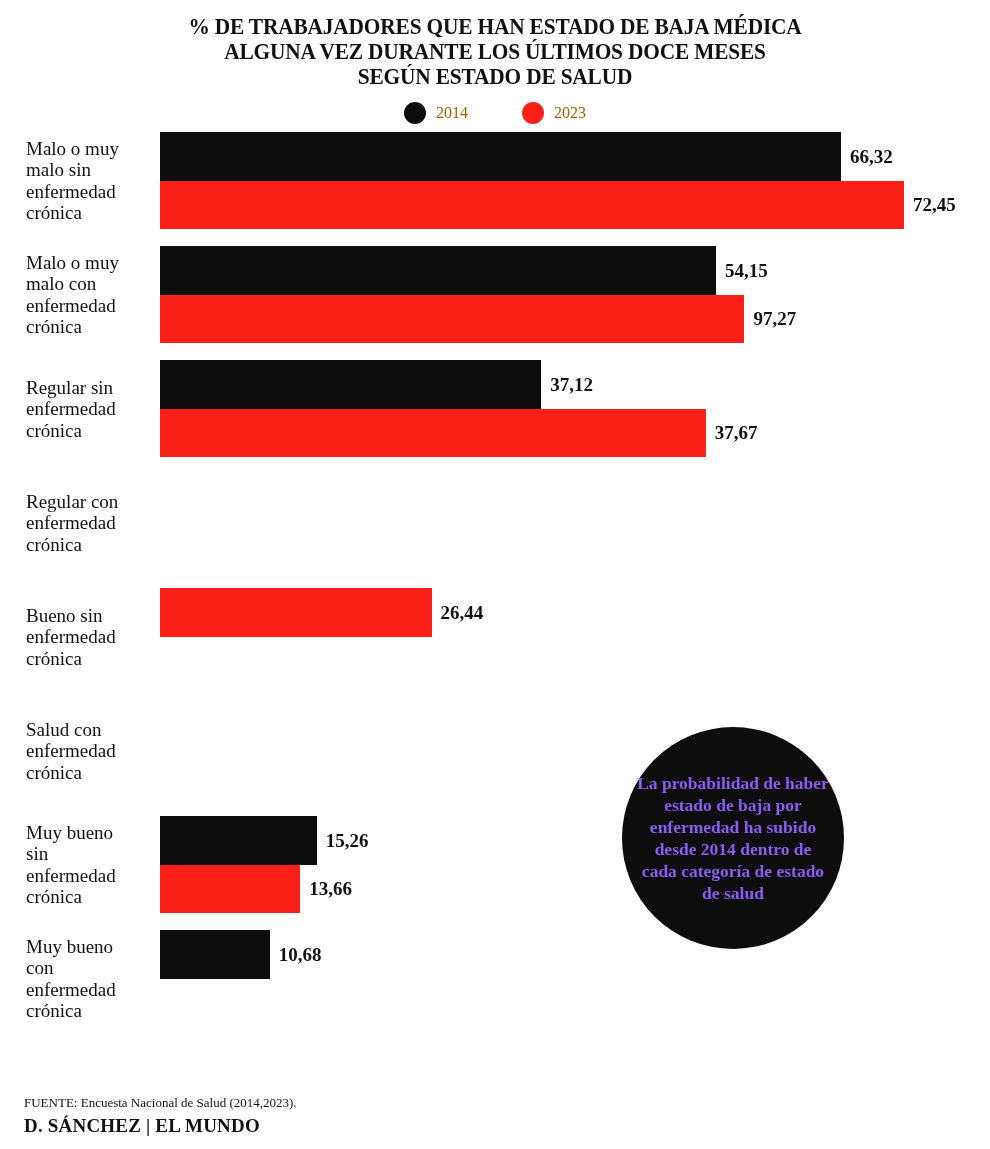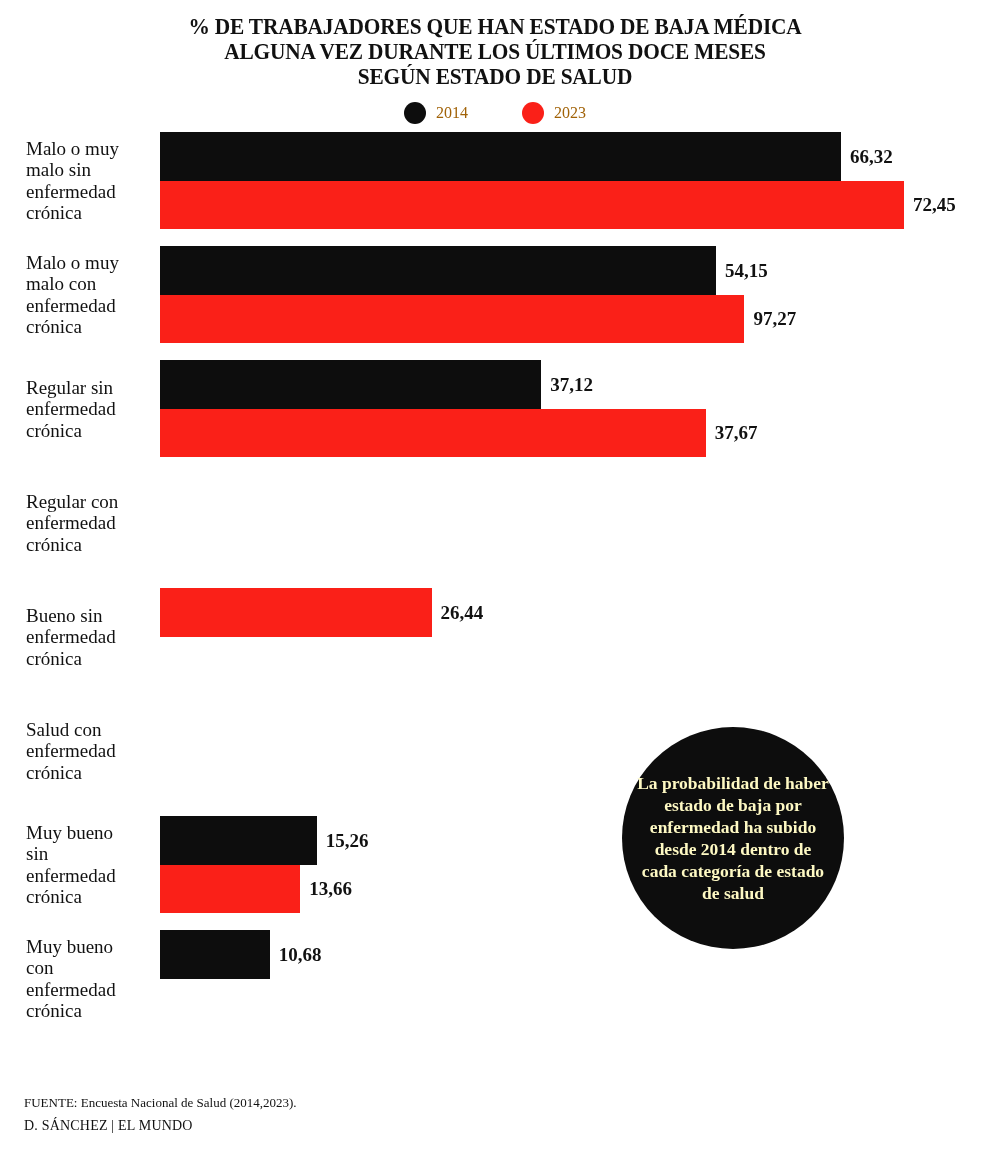--- a/index.html
+++ b/index.html
@@ -117,38 +117,38 @@
     display: flex;
     align-items: center;
     justify-content: center;
     text-align: center;
     padding: 0 14px;
   }
   #annotation-circle .atext {
     font-size: 17.5px;
     font-weight: bold;
     line-height: 22px;
-    color: #fef9c3;
+    color: #8b5cf6;
   }
 
   
   #footer {
     position: absolute;
     left: 24px;
     bottom: 12px;
   }
   #footer .src {
     font-size: 13px;
     line-height: 23px;
     color: #111111;
   }
   #footer .byline {
-    font-size: 14px;
+    font-size: 19px;
     line-height: 23px;
-    font-weight: normal;
+    font-weight: bold;
     letter-spacing: 0.2px;
     color: #111111;
   }
 </style>
 </head>
 <body>
 
 <div id="title-block">
   <div class="tline">% DE TRABAJADORES  QUE HAN ESTADO DE BAJA MÉDICA</div>
   <div class="tline">ALGUNA VEZ DURANTE LOS ÚLTIMOS DOCE MESES</div>

